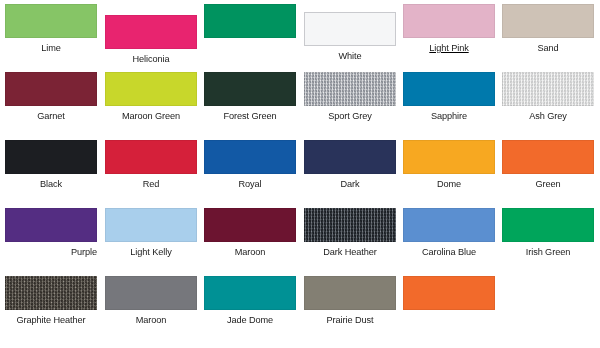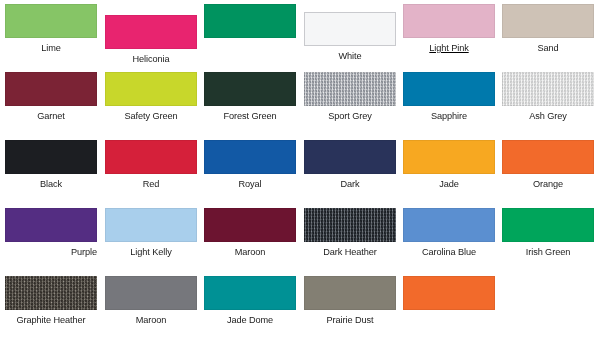--- a/index.html
+++ b/index.html
@@ -102,21 +102,21 @@
     <div class="swatch-cell" style="left: 502px; top: 4px;">
       <div class="swatch-chip" style="width: 92px; height: 34px; background-color: rgb(206, 194, 182);"></div>
       <span class="swatch-label" style="color: rgb(27, 27, 27);">Sand</span>
     </div>
     <div class="swatch-cell" style="left: 5px; top: 72px;">
       <div class="swatch-chip" style="width: 92px; height: 34px; background-color: rgb(123, 35, 53);"></div>
       <span class="swatch-label" style="color: rgb(27, 27, 27);">Garnet</span>
     </div>
     <div class="swatch-cell" style="left: 105px; top: 72px;">
       <div class="swatch-chip" style="width: 92px; height: 34px; background-color: rgb(200, 215, 43);"></div>
-      <span class="swatch-label" style="color: rgb(27, 27, 27);">Safety Green</span>
+      <span class="swatch-label" style="color: rgb(27, 27, 27);">Maroon Green</span>
     </div>
     <div class="swatch-cell" style="left: 204px; top: 72px;">
       <div class="swatch-chip" style="width: 92px; height: 34px; background-color: rgb(32, 54, 44);"></div>
       <span class="swatch-label" style="color: rgb(27, 27, 27);">Forest Green</span>
     </div>
     <div class="swatch-cell" style="left: 304px; top: 72px;">
       <div class="swatch-chip tex-sport-grey" style="width: 92px; height: 34px;"></div>
       <span class="swatch-label" style="color: rgb(27, 27, 27);">Sport Grey</span>
     </div>
     <div class="swatch-cell" style="left: 403px; top: 72px;">
@@ -138,25 +138,25 @@
     <div class="swatch-cell" style="left: 204px; top: 140px;">
       <div class="swatch-chip" style="width: 92px; height: 34px; background-color: rgb(18, 89, 165);"></div>
       <span class="swatch-label" style="color: rgb(27, 27, 27);">Royal</span>
     </div>
     <div class="swatch-cell" style="left: 304px; top: 140px;">
       <div class="swatch-chip" style="width: 92px; height: 34px; background-color: rgb(41, 51, 90);"></div>
       <span class="swatch-label" style="color: rgb(27, 27, 27);">Dark</span>
     </div>
     <div class="swatch-cell" style="left: 403px; top: 140px;">
       <div class="swatch-chip" style="width: 92px; height: 34px; background-color: rgb(247, 168, 33);"></div>
-      <span class="swatch-label" style="color: rgb(27, 27, 27);">Jade</span>
+      <span class="swatch-label" style="color: rgb(27, 27, 27);">Dome</span>
     </div>
     <div class="swatch-cell" style="left: 502px; top: 140px;">
       <div class="swatch-chip" style="width: 92px; height: 34px; background-color: rgb(242, 106, 43);"></div>
-      <span class="swatch-label" style="color: rgb(27, 27, 27);">Orange</span>
+      <span class="swatch-label" style="color: rgb(27, 27, 27);">Green</span>
     </div>
     <div class="swatch-cell" style="left: 5px; top: 208px;">
       <div class="swatch-chip" style="width: 92px; height: 34px; background-color: rgb(84, 45, 130);"></div>
       <span class="swatch-label" style="color: rgb(27, 27, 27); text-align: right;">Purple</span>
     </div>
     <div class="swatch-cell" style="left: 105px; top: 208px;">
       <div class="swatch-chip" style="width: 92px; height: 34px; background-color: rgb(169, 207, 236);"></div>
       <span class="swatch-label" style="color: rgb(27, 27, 27);">Light Kelly</span>
     </div>
     <div class="swatch-cell" style="left: 204px; top: 208px;">

